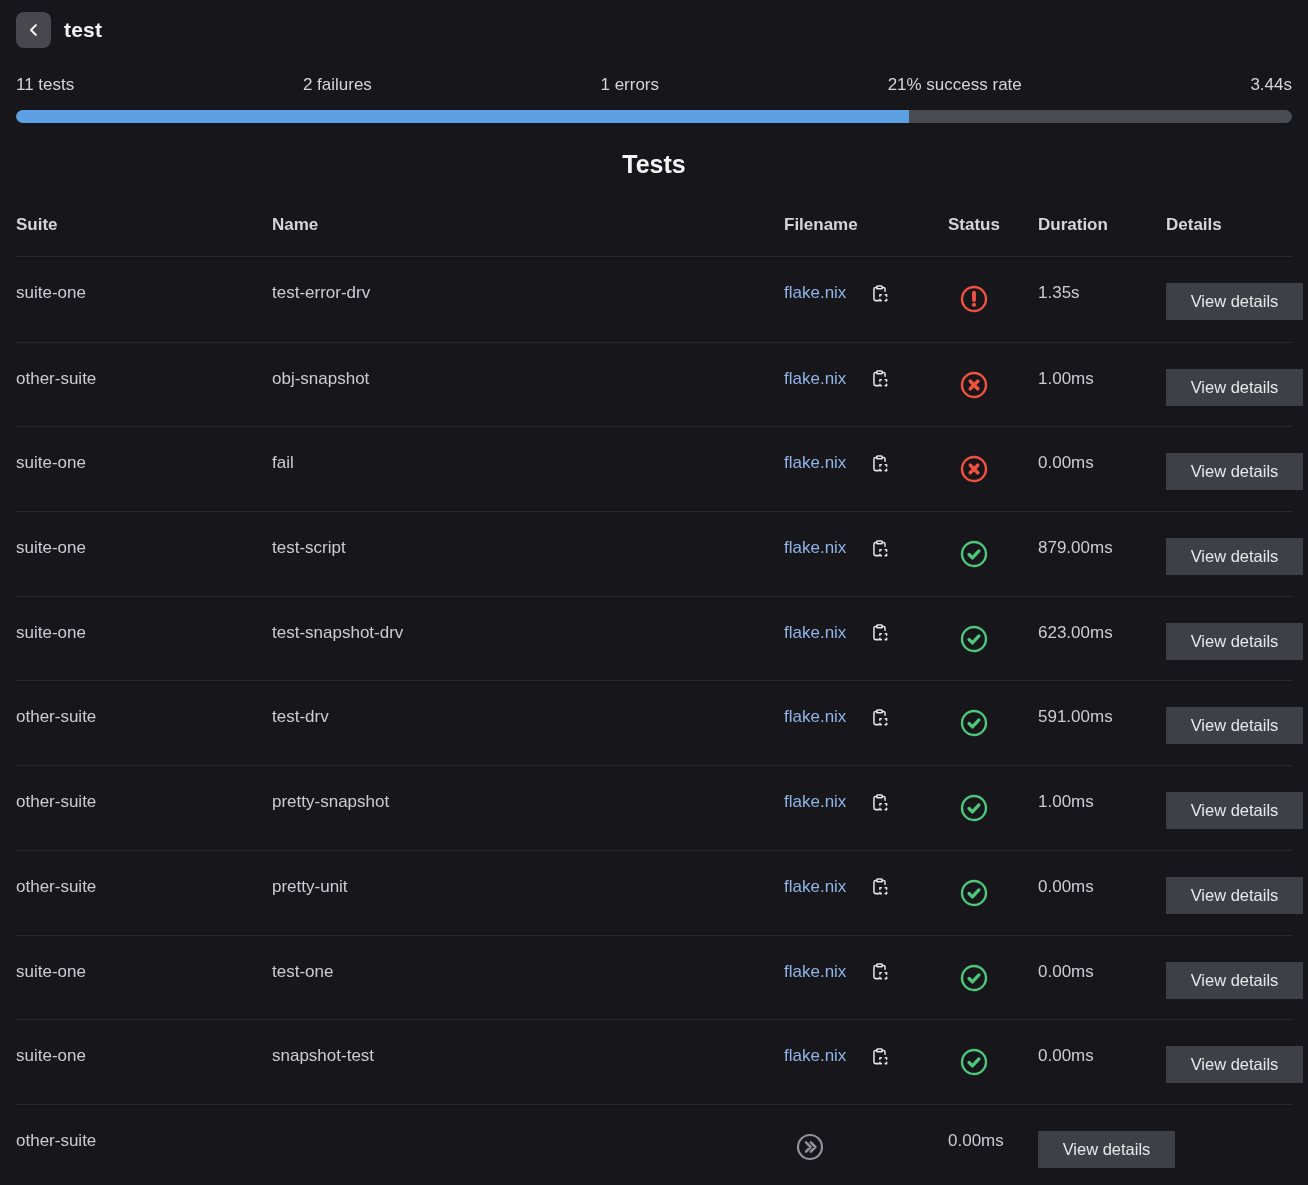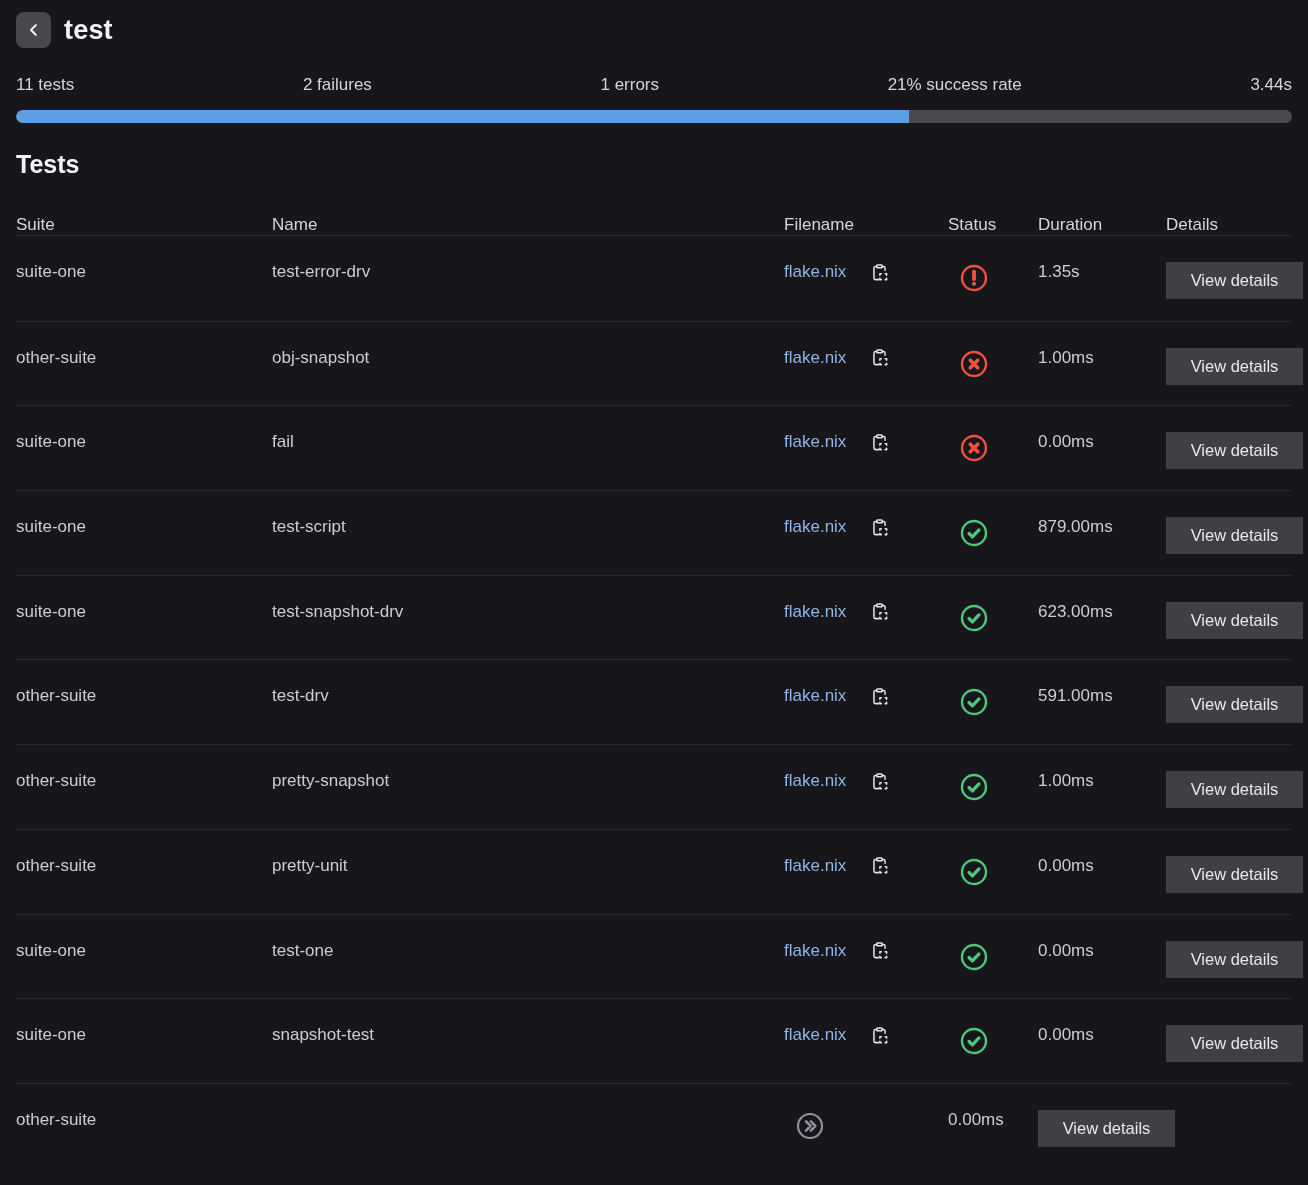--- a/index.html
+++ b/index.html
@@ -27,46 +27,46 @@
   }
   .page{padding:12px 16px 0 16px;width:1308px;}
 
   
   .header-row{display:flex;align-items:center;gap:13px;height:36px;}
   .back-btn{
     width:35px;height:36px;border-radius:8px;background:var(--chip-bg);
     display:flex;align-items:center;justify-content:center;border:none;cursor:pointer;
     color:#fff;flex:0 0 auto;
   }
-  .page-title{font-size:27px;font-weight:700;color:var(--text-bright);letter-spacing:.2px;text-align:right;}
+  .page-title{font-size:21px;font-weight:700;color:var(--text-bright);letter-spacing:.2px;text-align:right;}
 
   
   .stats-row{
     display:flex;justify-content:space-between;align-items:baseline;
     margin-top:27px;font-size:17px;color:#d4d4d9;
   }
   .progress-track{
     margin-top:15px;height:13px;border-radius:7px;background:var(--track);
     overflow:hidden;width:1276px;
   }
   .progress-fill{height:100%;background:var(--accent);border-radius:7px 0 0 7px;}
 
   
-  .section-title{margin-top:27px;font-size:25px;font-weight:700;color:var(--text-bright);}
+  .section-title{margin-top:27px;font-size:25px;font-weight:700;color:var(--text-bright);text-align:center;}
 
   
   .grid-cols{
     display:grid;
     grid-template-columns:256px 512px 164px 90px 128px 1fr;
     align-items:start;
   }
   .table-head{
     margin-top:36px;
-    font-size:17px;font-weight:400;color:var(--text-head);
-    border-bottom:1px solid var(--divider);
+    font-size:17px;font-weight:700;color:var(--text-head);
+    padding-bottom:21px;border-bottom:1px solid var(--divider);
   }
   .trow{
     min-height:84.7px;
     padding-top:26px;
     font-size:17px;color:var(--text);
   }
   .trow + .trow{border-top:1px solid var(--divider);}
   .cell-filename{display:flex;align-items:center;gap:24px;}
   .file-link{color:var(--link);text-decoration:none;cursor:pointer;font-size:17px;}
   .copy-btn{

